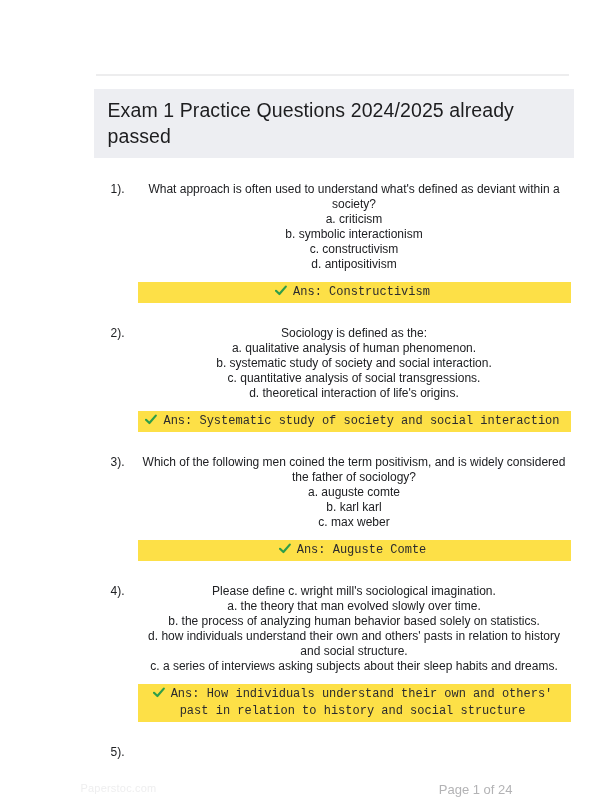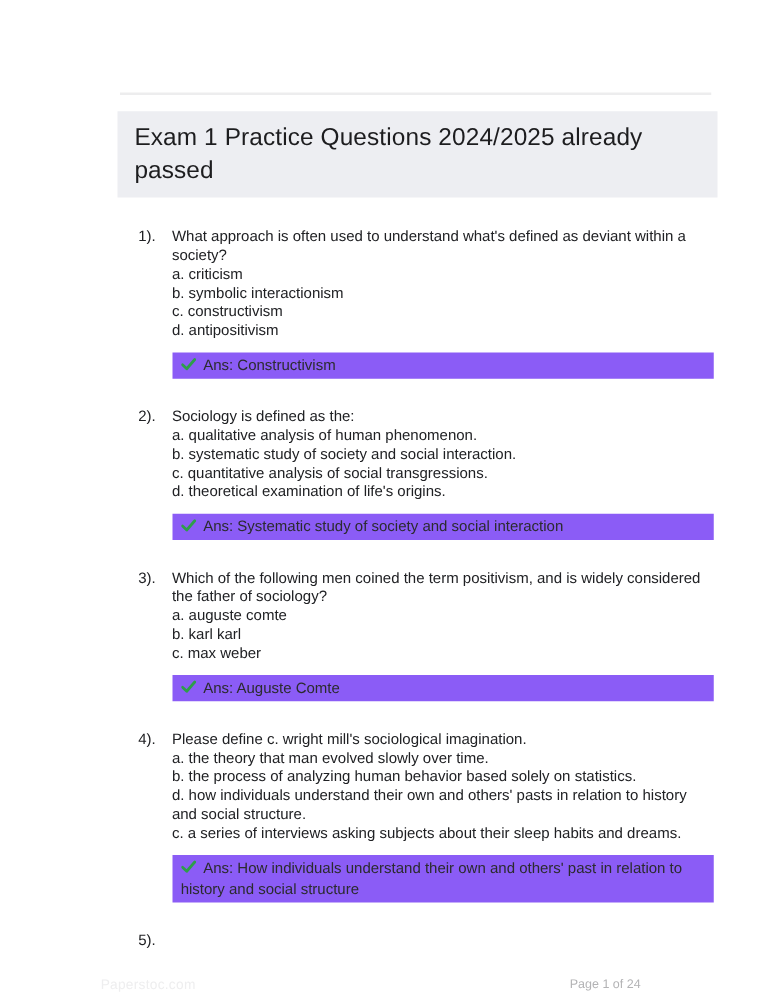--- a/index.html
+++ b/index.html
@@ -26,43 +26,44 @@
     letter-spacing:.1px;
   }
   .questions {
     position:absolute; left:80px; top:166px; width:460px;
   }
   .question {
     display:flex; margin-bottom:23px;
     font-size:12px; line-height:15px;
   }
   .q-num { width:27px; flex:0 0 27px; }
-  .q-body { flex:1; min-width:0; }
+  .q-body { flex:1; min-width:0;text-align:center; }
   .q-text { }
   .q-option { }
   .answer-box {
     margin-top:10px;
-    background:#8b5cf6;
+    background:#fde047;
     padding:2px 10px 2px 7px;
     line-height:17px;
     color:#2b2b2e;
+    font-family:Liberation Mono, monospace;
   }
   .check-icon {
     display:inline-block;
     width:12px; height:11px;
     margin-right:6px;
     vertical-align:-1px;
   }
   .footer-watermark {
     position:absolute; left:50px; top:766px;
     font-size:11px; color:#eeeeef; letter-spacing:.2px;
   }
   .footer-page {
     position:absolute; top:766px; right:63px;
-    font-size:10px; color:#b3b3b5;
+    font-size:13px; color:#b3b3b5;
   }
 </style>
 </head>
 <body>
 
 <div class="page">
 
   <div class="top-rule"></div>
 
   <div class="title-box">Exam 1 Practice Questions 2024/2025 already passed</div>
@@ -87,21 +88,21 @@
   </div>
 
   <div class="question">
     <div class="q-num">2).</div>
     <div class="q-body">
       <div class="q-text">Sociology is defined as the:</div>
       <div class="q-options">
             <div class="q-option">a. qualitative analysis of human phenomenon.</div>
             <div class="q-option">b. systematic study of society and social interaction.</div>
             <div class="q-option">c. quantitative analysis of social transgressions.</div>
-            <div class="q-option">d. theoretical examination of life's origins.</div>
+            <div class="q-option">d. theoretical interaction of life's origins.</div>
           </div>
       <div class="answer-box">
         <svg class="check-icon" viewBox="0 0 12 11" aria-hidden="true">
           <polyline points="1,5.8 4.4,9 10.8,1.6" fill="none" stroke-width="2.2" stroke-linecap="round" stroke-linejoin="round" stroke="#2e9e4a"></polyline>
         </svg><span class="answer-text">Ans: Systematic study of society and social interaction</span>
       </div>
     </div>
   </div>
 
   <div class="question">

